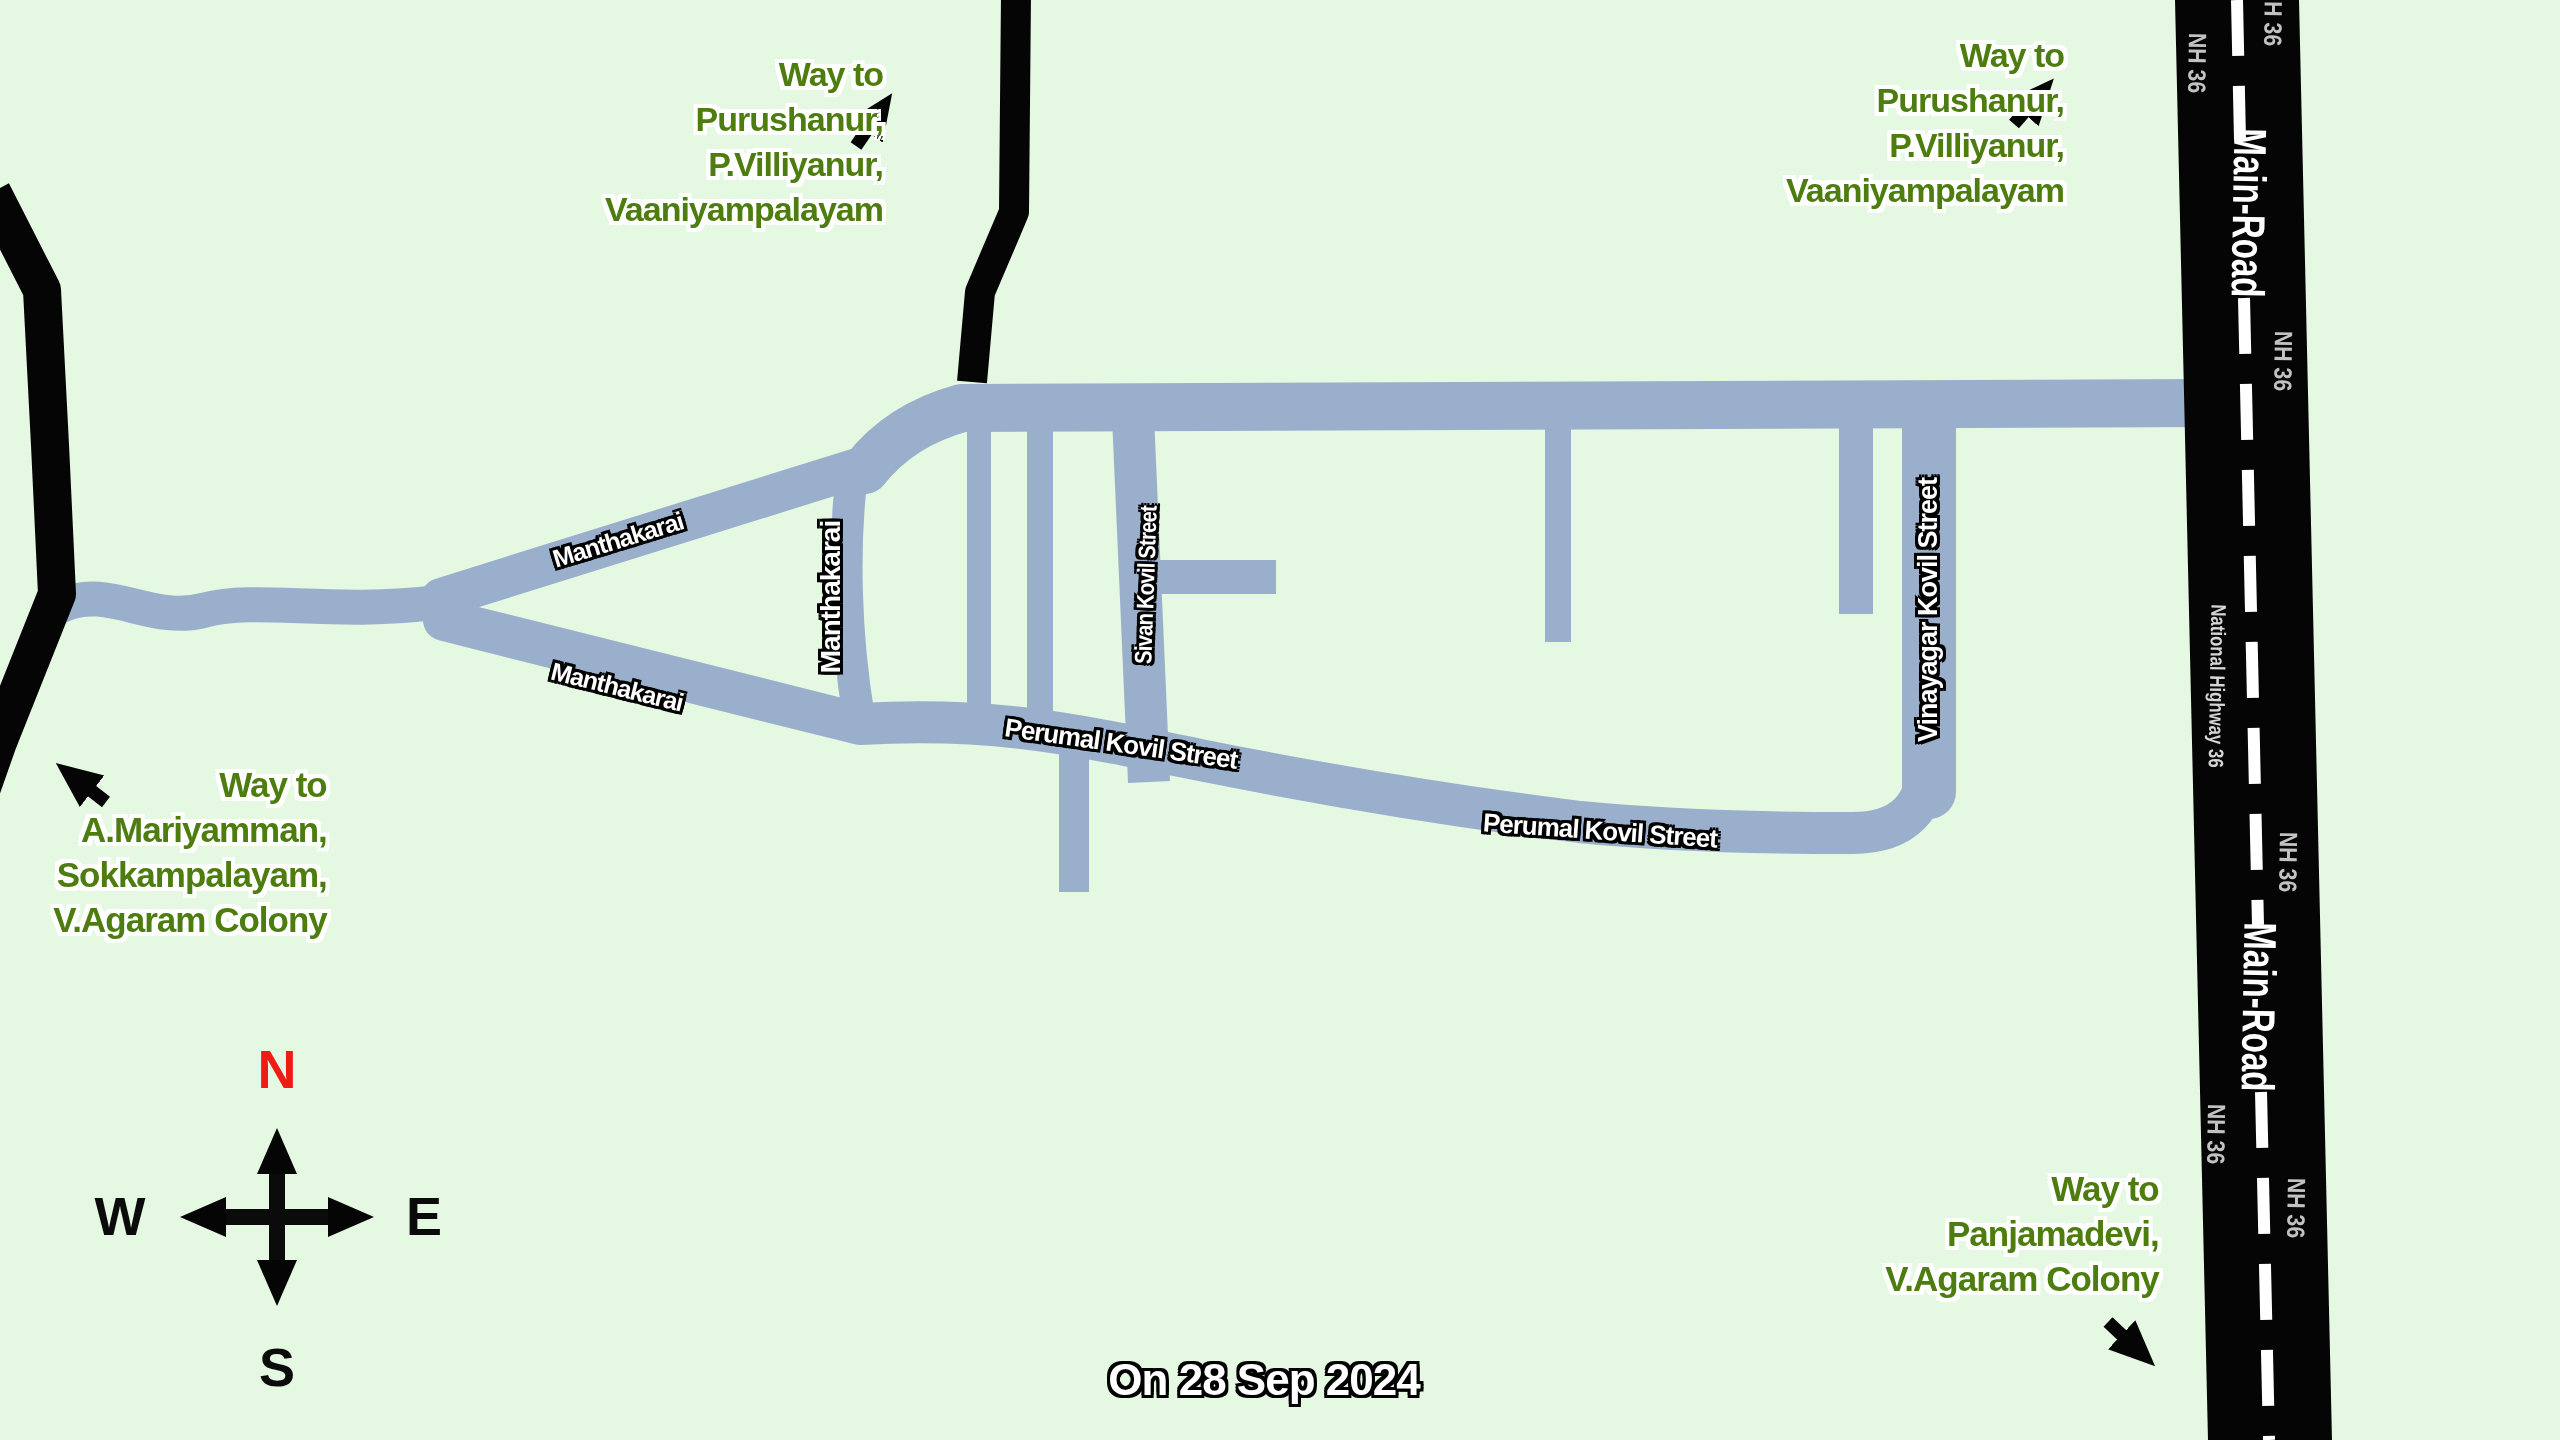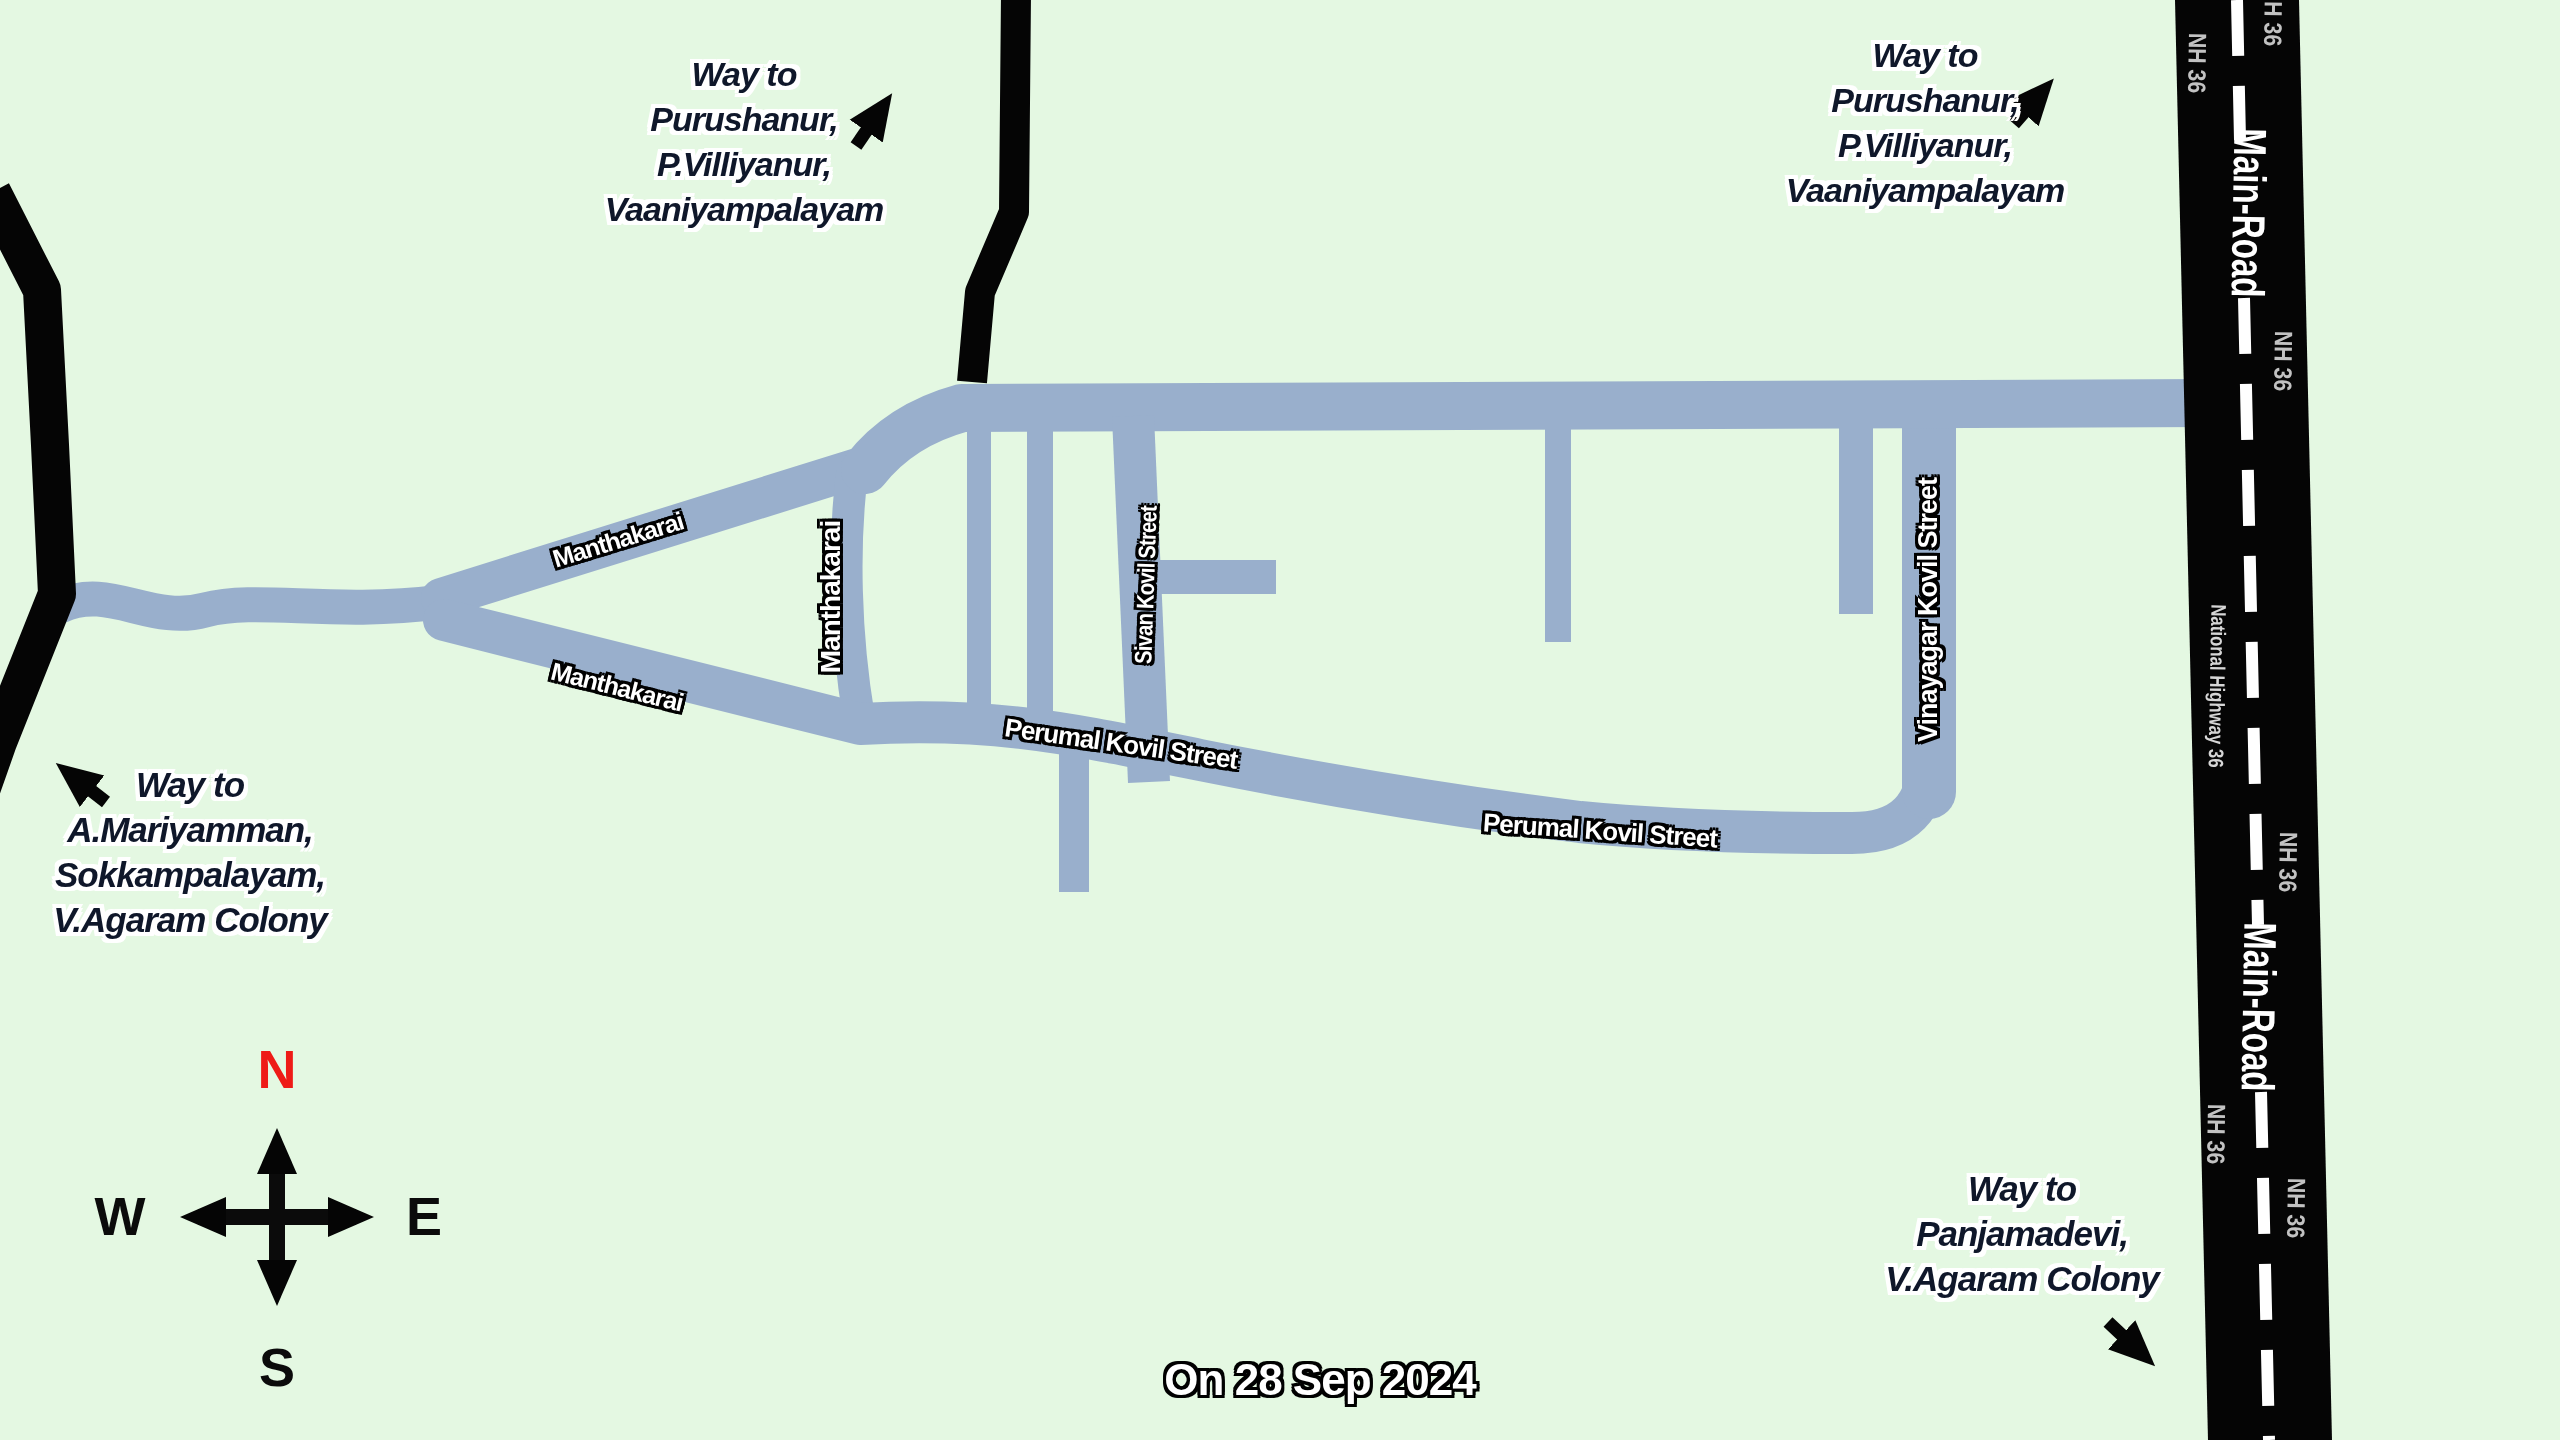--- a/index.html
+++ b/index.html
@@ -15,26 +15,25 @@
   
   .street, .date {
     color:#ffffff;
     text-shadow:
       -3px -3px 0 #000, 3px -3px 0 #000, -3px 3px 0 #000, 3px 3px 0 #000,
       -3px 0 0 #000, 3px 0 0 #000, 0 -3px 0 #000, 0 3px 0 #000;
     letter-spacing:-1px;
   }
   
   .way {
-    position:absolute; text-align:center; color:#0f172a; font-weight:bold;
+    position:absolute; text-align:right; color:#4d7c0f; font-weight:bold;
     text-shadow:
       -4px -4px 0 #fff, 4px -4px 0 #fff, -4px 4px 0 #fff, 4px 4px 0 #fff,
       -4px 0 0 #fff, 4px 0 0 #fff, 0 -4px 0 #fff, 0 4px 0 #fff;
     letter-spacing:-1px;
-    font-style:italic;
   }
   .way div { line-height:45px; }
 
   .nh   { color:#c2c2c2; }
   .mainroad { color:#ffffff; letter-spacing:0; }
   .nathwy   { color:#d6d6d6; }
 
   .compass-letter { position:absolute; font-weight:bold; font-size:54px; color:#0b0b0b; transform:translate(-50%,-50%); }
   .compass-n { color:#ee1b17; }
 </style>
@@ -145,15 +144,15 @@
     <div>Way to</div>
     <div>Panjamadevi,</div>
     <div>V.Agaram Colony</div>
   </div>
 
   <span class="compass-letter compass-n" style="left:277px; top:1069px;">N</span>
   <span class="compass-letter" style="left:277px; top:1367px;">S</span>
   <span class="compass-letter" style="left:120px; top:1216px;">W</span>
   <span class="compass-letter" style="left:424px; top:1216px;">E</span>
 
-  <span class="lbl date" style="left:1320px; top:1380px; font-size:44px; transform:translate(-50%,-50%);">On 28 Sep 2024</span>
+  <span class="lbl date" style="left:1264px; top:1380px; font-size:44px; transform:translate(-50%,-50%);">On 28 Sep 2024</span>
 
 </div>
 
 </body></html>

